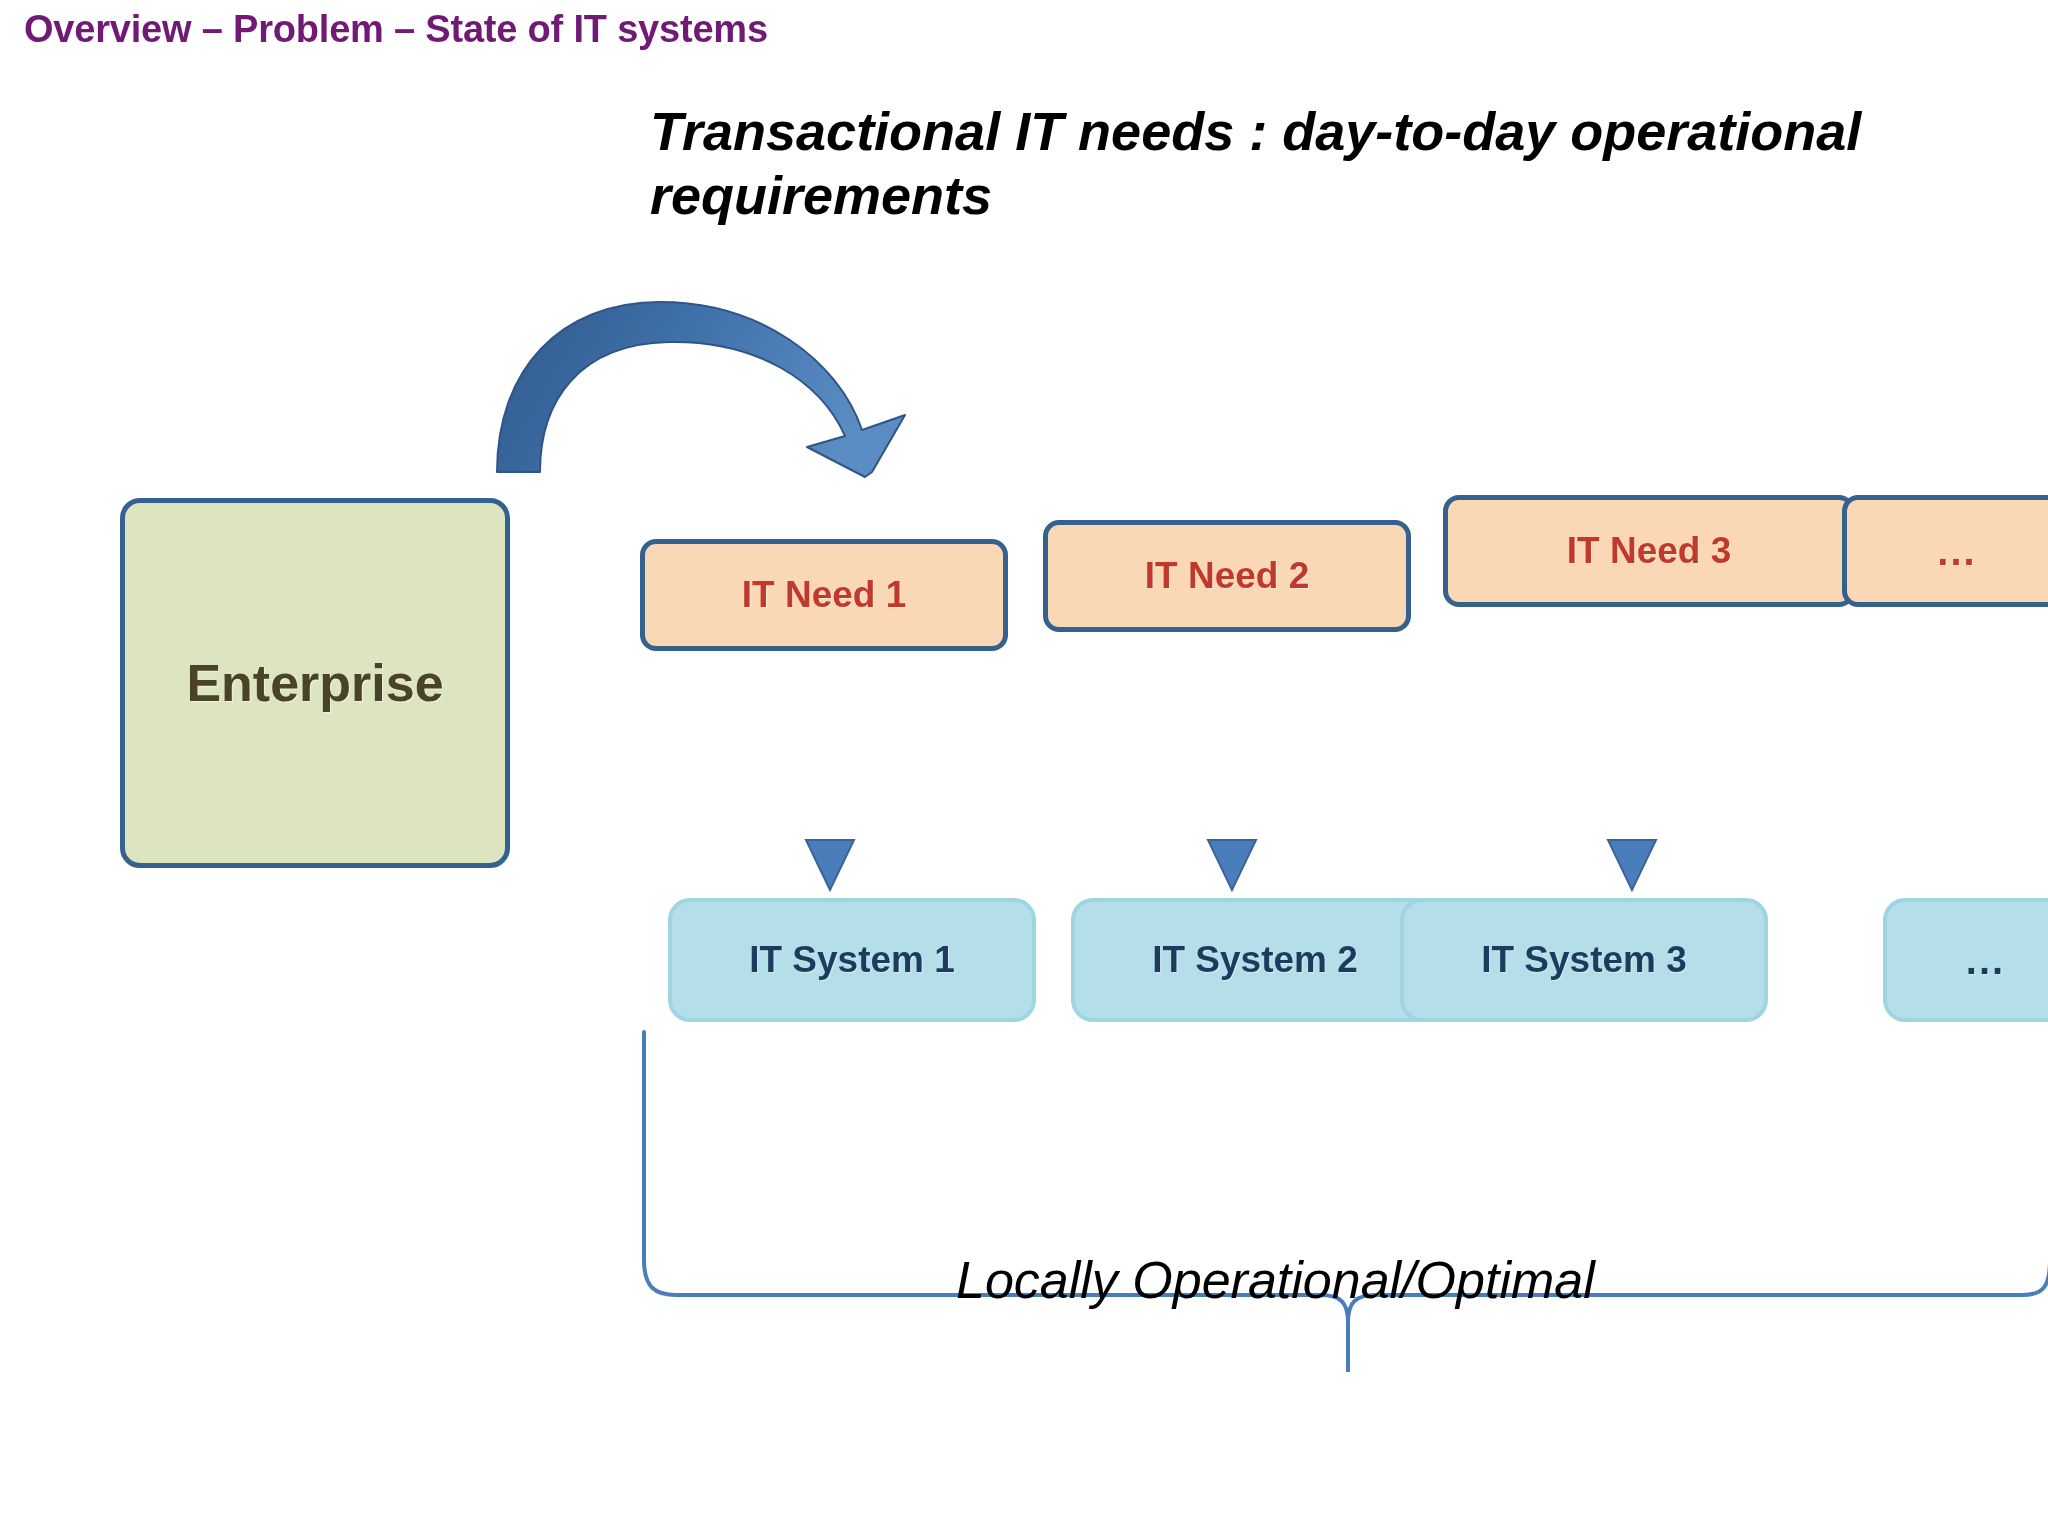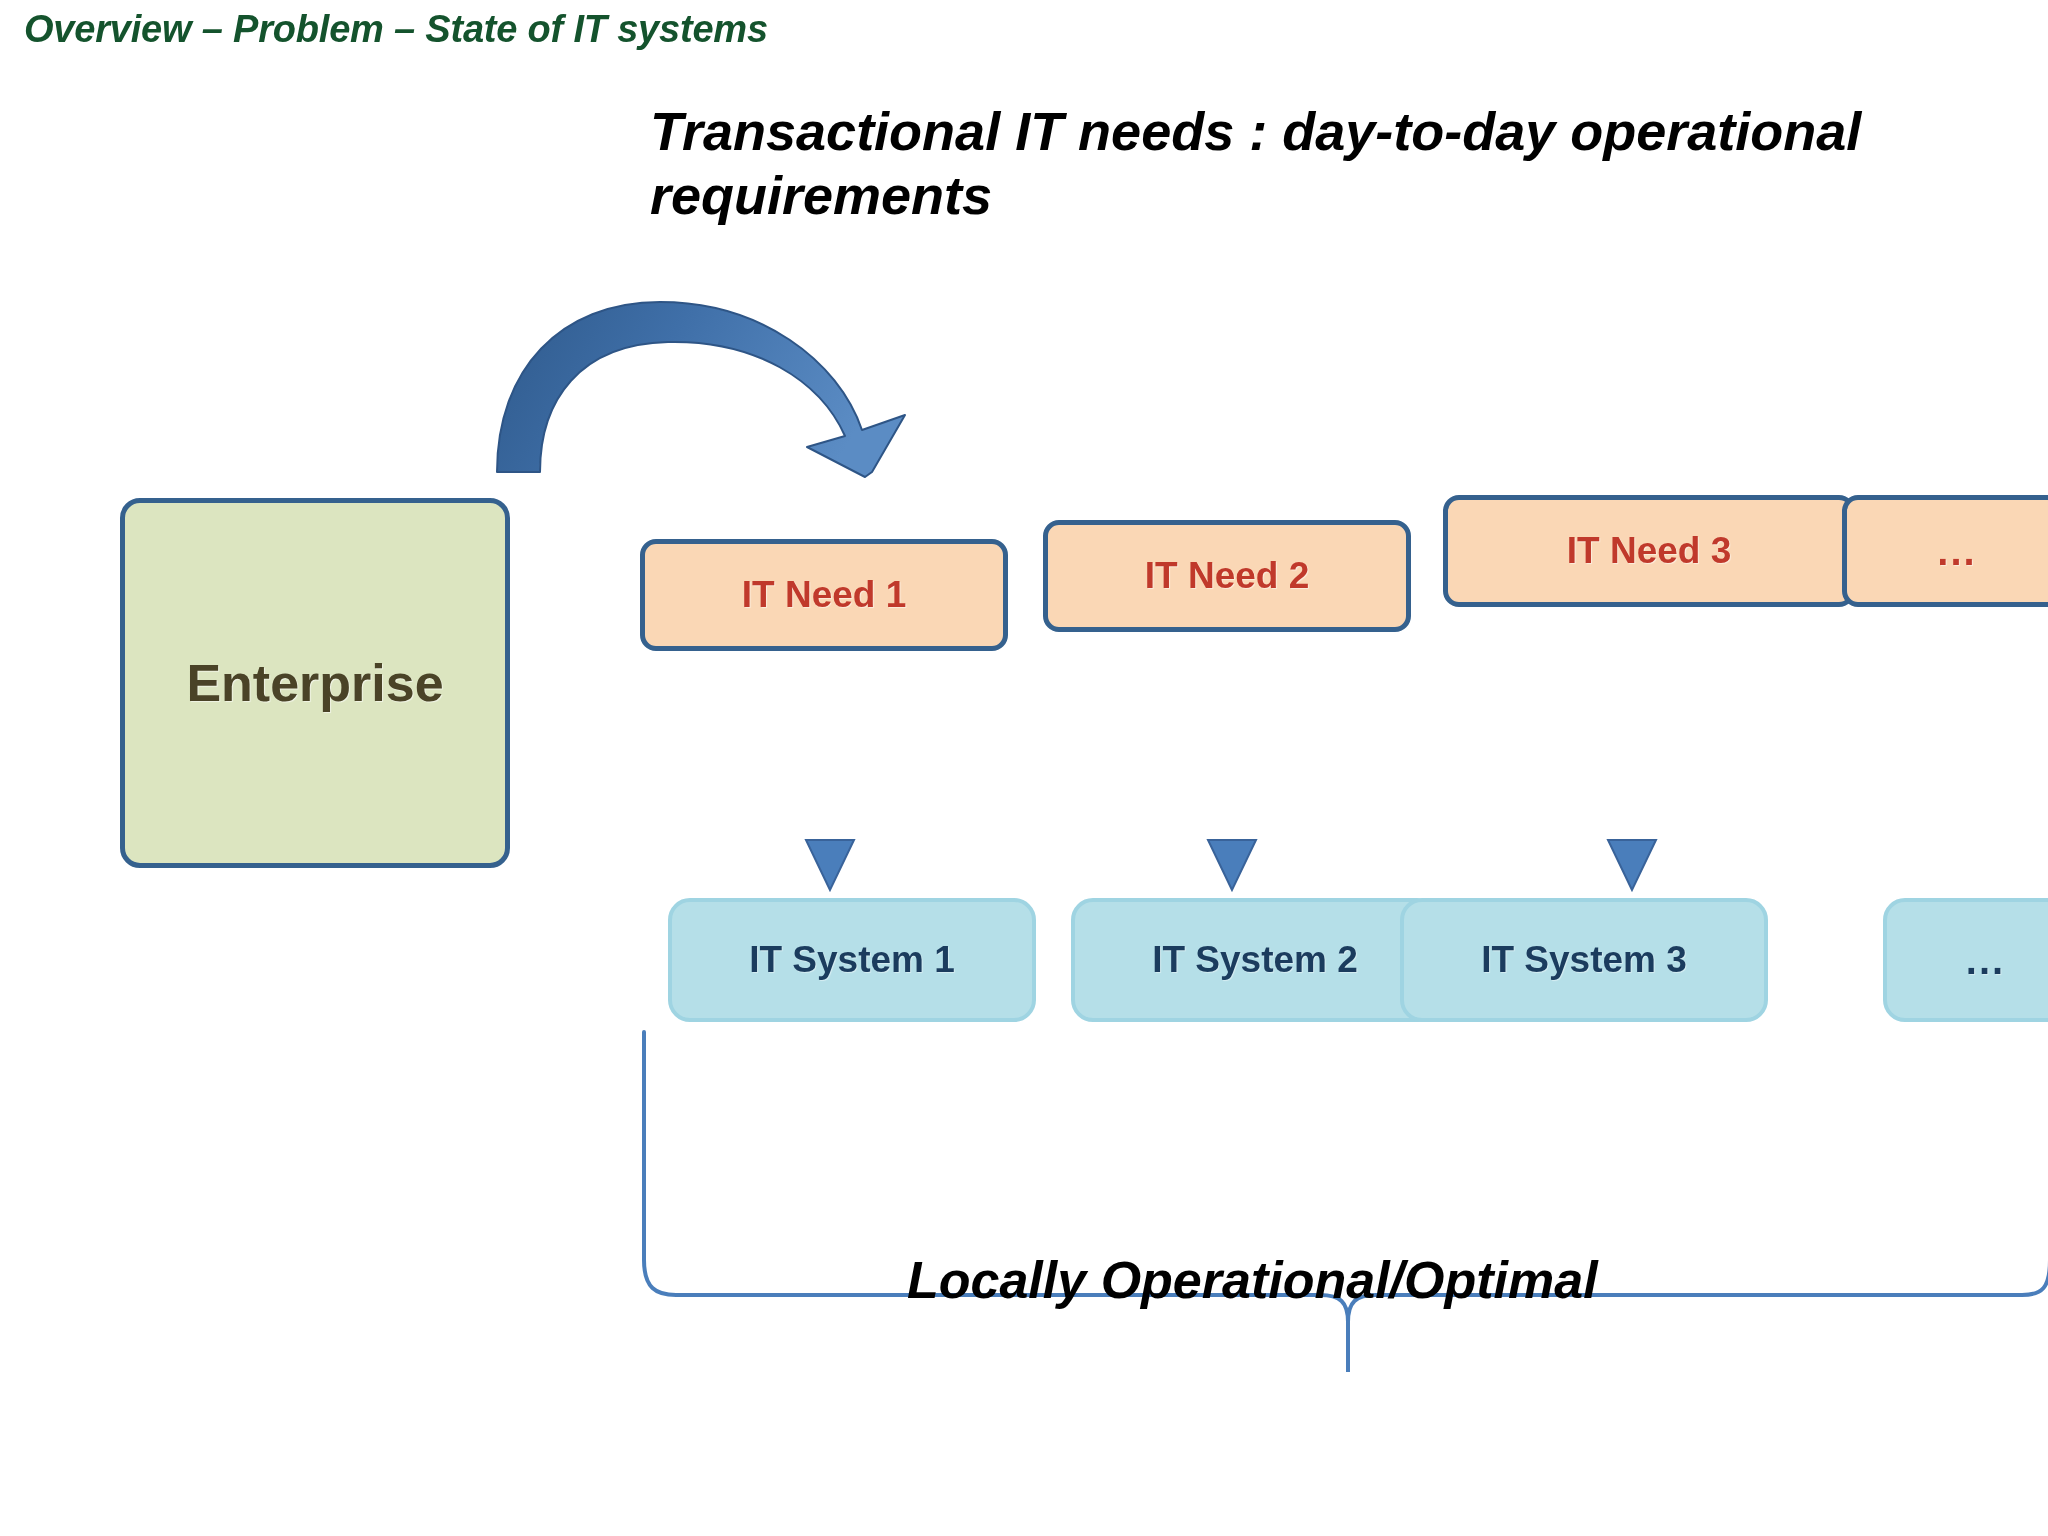--- a/index.html
+++ b/index.html
@@ -19,24 +19,23 @@
     overflow: hidden;
   }
 
   
   .slide-title {
     position: absolute;
     left: 24px;
     top: 8px;
     font-size: 38px;
     font-weight: bold;
-    color: #14532d;
+    color: #701a75;
     letter-spacing: -0.2px;
     white-space: nowrap;
-    font-style: italic;
   }
 
   
   .headline {
     position: absolute;
     left: 650px;
     top: 100px;
     width: 1400px;
     font-size: 54px;
     font-weight: bold;
@@ -108,24 +107,24 @@
     left: 0;
     top: 0;
     width: 2048px;
     height: 1536px;
     pointer-events: none;
   }
 
   
   .caption {
     position: absolute;
-    left: 907px;
+    left: 956px;
     top: 1250px;
     font-size: 52px;
-    font-weight: bold;
+    font-weight: normal;
     font-style: italic;
     color: #000000;
     white-space: nowrap;
   }
 </style>
 </head>
 <body>
 
 <div id="slide">
 

